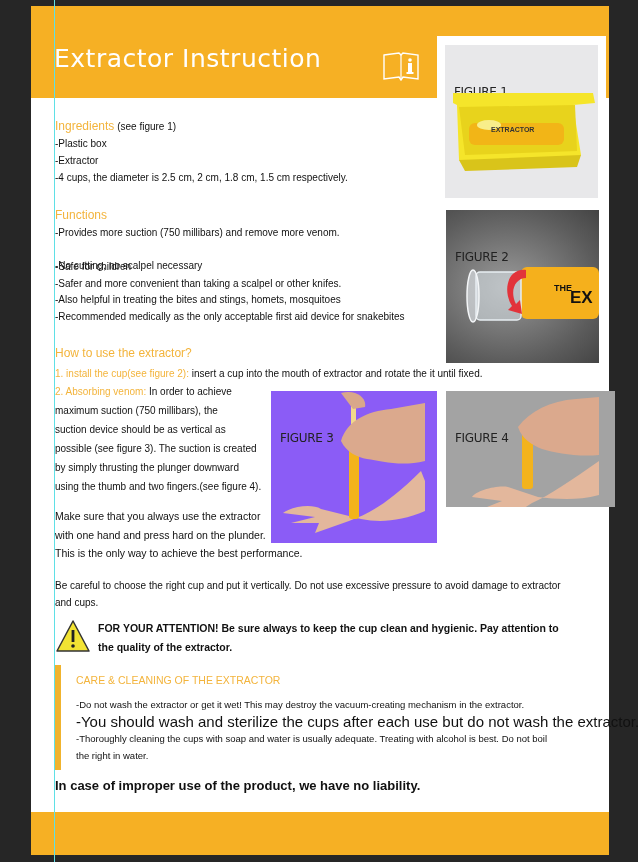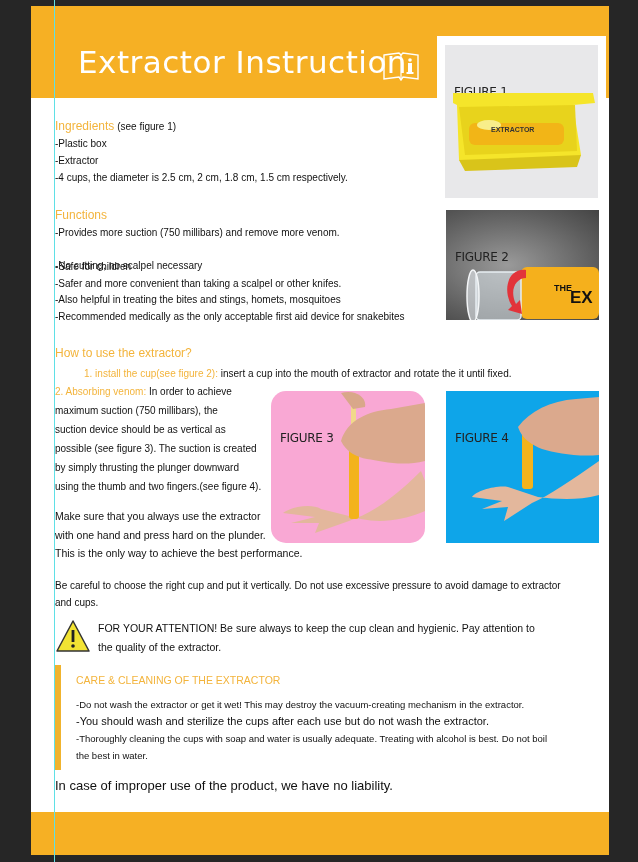--- a/index.html
+++ b/index.html
@@ -1,29 +1,29 @@
 <!DOCTYPE html>
 <html><head>
 <meta charset="utf-8">
 <style>
   html, body { margin:0; padding:0; }
   body { width:638px; height:862px; background:#262626; position:relative; overflow:hidden; font-family:"Liberation Sans", sans-serif; }
   .page { position:absolute; left:31px; top:6px; width:578px; height:849px; background:#ffffff; }
   .header-band { position:absolute; left:0; top:0; width:578px; height:92px; background:#f6b024; }
   .footer-band { position:absolute; left:0; top:806px; width:578px; height:43px; background:#f6b024; }
   .guide { position:absolute; left:54px; top:0; width:1px; height:862px; background:#5fe0e6; z-index:50; }
-  .title { position:absolute; left:23px; top:38px; color:#fff; font-family:"DejaVu Sans", sans-serif; font-size:31px; letter-spacing:0.5px; white-space:nowrap;margin-left:24px; }
+  .title { position:absolute; left:23px; top:38px; color:#fff; font-family:"DejaVu Sans", sans-serif; font-size:25px; letter-spacing:0.5px; white-space:nowrap; }
   .info-icon { position:absolute; left:351px; top:46px; width:38px; height:30px; }
   .fig1-wrap { position:absolute; left:406px; top:30px; width:169px; height:168px; background:#fff; }
   .fig { position:absolute; background:#e8e8ea; overflow:hidden; }
   .fig-label { position:absolute; left:9px; top:8px; font-family:"DejaVu Sans", sans-serif; font-size:12px; color:#222; letter-spacing:-0.3px;margin-top:32px; }
   .text { position:absolute; color:#111; font-size:10px; white-space:nowrap; line-height:17px; }
   .h-orange { color:#f3b43c; font-size:12px; }
   .orange { color:#f3b43c; }
-  .bold { font-weight:normal; }
+  .bold { font-weight:bold; }
   .warn { position:absolute; left:24px; top:613px; width:36px; height:34px; }
   .care-bar { position:absolute; left:24px; top:659px; width:6px; height:105px; background:#f0b32d; }
 </style>
 </head>
 <body>
 
 <div class="page">
   <div class="header-band"></div>
   <div class="title">Extractor Instruction</div>
   <svg class="info-icon" viewBox="0 0 38 30">
@@ -40,21 +40,21 @@
     <svg style="position:absolute; left:0; top:40px;" width="153" height="100" viewBox="0 0 153 100">
       <path d="M8 8 L148 8 L150 18 L128 20 L136 70 L122 78 L20 80 L14 75 L12 20 L8 18 Z" fill="#f5e52a"></path>
       <path d="M14 22 L130 20 L132 66 L20 70 Z" fill="#e8d31c"></path>
       <rect x="24" y="38" width="95" height="22" rx="6" fill="#f2b517"></rect>
       <ellipse cx="44" cy="40" rx="12" ry="5" fill="#f8ee8a"></ellipse>
       <text x="46" y="47" font-size="7" font-weight="bold" fill="#333" font-family="Liberation Sans, sans-serif">EXTRACTOR</text>
       <path d="M14 75 L136 70 L132 82 L20 86 Z" fill="#d9c41a"></path>
     </svg>
   </div>
 
-  <div class="fig" style="left:415px; top:204px; width:153px; height:110px; background:#4d7c0f;">
+  <div class="fig" style="left:415px; top:204px; width:153px; height:153px; background:#4d7c0f;">
     <div style="position:absolute; inset:0; background:radial-gradient(ellipse at 40% 50%, #9a9a9a 0%, #5c5c5c 70%, #444 100%);"></div>
     <div class="fig-label">FIGURE 2</div>
     <svg style="position:absolute; left:0; top:0;" width="153" height="153" viewBox="0 0 153 153">
       <rect x="75" y="57" width="78" height="52" rx="6" fill="#f5b01c"></rect>
       <text x="108" y="81" font-size="9" font-weight="bold" fill="#111" font-family="Liberation Sans, sans-serif">THE</text>
       <text x="124" y="93" font-size="17" font-weight="bold" fill="#111" font-family="Liberation Sans, sans-serif">EX</text>
       <rect x="30" y="62" width="45" height="48" rx="4" fill="rgba(220,230,235,0.55)" stroke="#e8eef2" stroke-width="1.5"></rect>
       <ellipse cx="27" cy="86" rx="6" ry="26" fill="rgba(230,235,240,0.6)" stroke="#f4f6f8" stroke-width="1.5"></ellipse>
       <path d="M80 60 C62 58 56 80 66 96 L62 100 L76 104 L74 90 L70 94 C63 80 70 68 80 68 Z" fill="#e2333a"></path>
     </svg>
@@ -67,44 +67,44 @@
 
   <div class="text h-orange" style="left:24px; top:201px;">Functions</div>
   <div class="text" style="left:24px; top:218px;text-align:right;">-Provides more suction (750 millibars) and remove more venom.</div>
   <div class="text" style="left:24px; top:235px;margin-top:16px;">-No cutting, no scalpel necessary</div>
   <div class="text" style="left:24px; top:252px;">-Safe for children</div>
   <div class="text" style="left:24px; top:269px;">-Safer and more convenient than taking a scalpel or other knifes.</div>
   <div class="text" style="left:24px; top:285px;">-Also helpful in treating the bites and stings, homets, mosquitoes</div>
   <div class="text" style="left:24px; top:302px;">-Recommended medically as the only acceptable first aid device for snakebites</div>
 
   <div class="text h-orange" style="left:24px; top:339px;">How to use the extractor?</div>
-  <div class="text" style="left:24px; top:359px;margin-left:29px;"><span class="orange">1. install the cup(see figure 2):</span><span> insert a cup into the mouth of extractor and rotate the it until fixed.</span></div>
+  <div class="text" style="left:24px; top:359px;"><span class="orange">1. install the cup(see figure 2):</span><span> insert a cup into the mouth of extractor and rotate the it until fixed.</span></div>
   <div class="text" style="left:24px; top:377px;"><span class="orange">2. Absorbing venom:</span><span>  In order to achieve</span></div>
   <div class="text" style="left:24px; top:396px;">maximum suction (750 millibars), the</div>
   <div class="text" style="left:24px; top:415px;">suction device should be as vertical as</div>
   <div class="text" style="left:24px; top:434px;">possible (see figure 3). The suction is created</div>
   <div class="text" style="left:24px; top:453px;"> by simply thrusting the plunger downward</div>
   <div class="text" style="left:24px; top:472px;">using the thumb and two fingers.(see figure 4).</div>
 
   <div class="text" style="left:24px; top:502px; font-size:10.5px;">Make sure that you always use the extractor</div>
   <div class="text" style="left:24px; top:521px; font-size:10.5px;">with one hand and press hard on the plunder.</div>
   <div class="text" style="left:24px; top:539px; font-size:10.5px;text-align:right;">This is the only way to achieve the best performance.</div>
 
-  <div class="fig" style="left:240px; top:385px; width:154px; height:152px; background:#f9a8d4;border-radius:15px;">
+  <div class="fig" style="left:240px; top:385px; width:166px; height:152px; background:#8b5cf6;">
     <div class="fig-label">FIGURE 3</div>
     <svg style="position:absolute; left:0; top:0;" width="154" height="152" viewBox="0 0 154 152">
       <path d="M50 118 C40 112 20 116 12 122 L44 126 L20 132 L48 132 L44 142 L78 130 C100 122 120 110 150 80 L154 90 L154 120 C130 130 110 132 90 128 Z" fill="#e3b79c"></path>
       <rect x="78" y="40" width="10" height="88" rx="3" fill="#f3b31c"></rect>
       <rect x="80" y="10" width="5" height="32" fill="#f1d98a"></rect>
       <path d="M70 50 C76 30 96 20 120 18 L154 12 L154 70 C130 76 110 70 96 68 C86 66 76 62 70 50 Z" fill="#dba98d"></path>
       <path d="M70 2 C84 -2 96 6 94 16 L82 18 Z" fill="#d9a78a"></path>
     </svg>
   </div>
 
-  <div class="fig" style="left:415px; top:385px; width:153px; height:152px; background:#0ea5e9;">
+  <div class="fig" style="left:415px; top:385px; width:153px; height:116px; background:#a3a3a3;padding-left:16px;">
     <div class="fig-label">FIGURE 4</div>
     <svg style="position:absolute; left:0; top:0;" width="153" height="152" viewBox="0 0 153 152">
       <path d="M62 96 C50 94 30 100 26 106 L56 110 L36 118 L62 116 L58 130 L86 112 C104 104 124 90 153 70 L153 104 C130 110 110 108 92 106 Z" fill="#e3b79c"></path>
       <rect x="76" y="40" width="11" height="58" rx="3" fill="#f3b31c"></rect>
       <path d="M72 36 C84 20 104 10 130 8 L153 6 L153 64 C130 66 110 62 96 58 C86 54 76 48 72 36 Z" fill="#dba98d"></path>
     </svg>
   </div>
 
   <div class="text" style="left:24px; top:571px;">Be careful to choose the right cup and put it vertically. Do not use excessive pressure to avoid damage to extractor</div>
   <div class="text" style="left:24px; top:588px;">and cups.</div>
@@ -113,22 +113,22 @@
     <path d="M18 2 L34 32 L2 32 Z" fill="#f2e333" stroke="#333" stroke-width="1.5" stroke-linejoin="round"></path>
     <rect x="16.6" y="11" width="2.8" height="12" fill="#222"></rect>
     <circle cx="18" cy="27" r="1.8" fill="#222"></circle>
   </svg>
   <div class="text bold" style="left:67px; top:614px; font-size:10.5px;">FOR YOUR ATTENTION! Be sure always to keep the  cup clean and hygienic. Pay attention to</div>
   <div class="text bold" style="left:67px; top:633px; font-size:10.5px;">the quality of the extractor.</div>
 
   <div class="care-bar"></div>
   <div class="text orange" style="left:45px; top:666px; font-size:10.5px;">CARE &amp; CLEANING OF THE EXTRACTOR</div>
   <div class="text" style="left:45px; top:690px; font-size:9.5px;">-Do not wash the extractor or get it wet! This may destroy the vacuum-creating mechanism in the extractor.</div>
-  <div class="text" style="left:45px; top:707px; font-size:11px;">-You should wash and sterilize the cups after each use but do not wash the extractor.</div>
+  <div class="text" style="left:45px; top:707px; font-size:15px;">-You should wash and sterilize the cups after each use but do not wash the extractor.</div>
   <div class="text" style="left:45px; top:724px; font-size:9.5px;">-Thoroughly cleaning the cups with soap and water is usually adequate. Treating with alcohol is best. Do not boil</div>
-  <div class="text" style="left:45px; top:741px; font-size:9.5px;">the best in water.</div>
+  <div class="text" style="left:45px; top:741px; font-size:9.5px;">the right in water.</div>
 
   <div class="text bold" style="left:24px; top:771px; font-size:13px;">In case of improper use of the product, we have no liability.</div>
 
   <div class="footer-band"></div>
 </div>
 
 <div class="guide"></div>
 
 </body></html>

